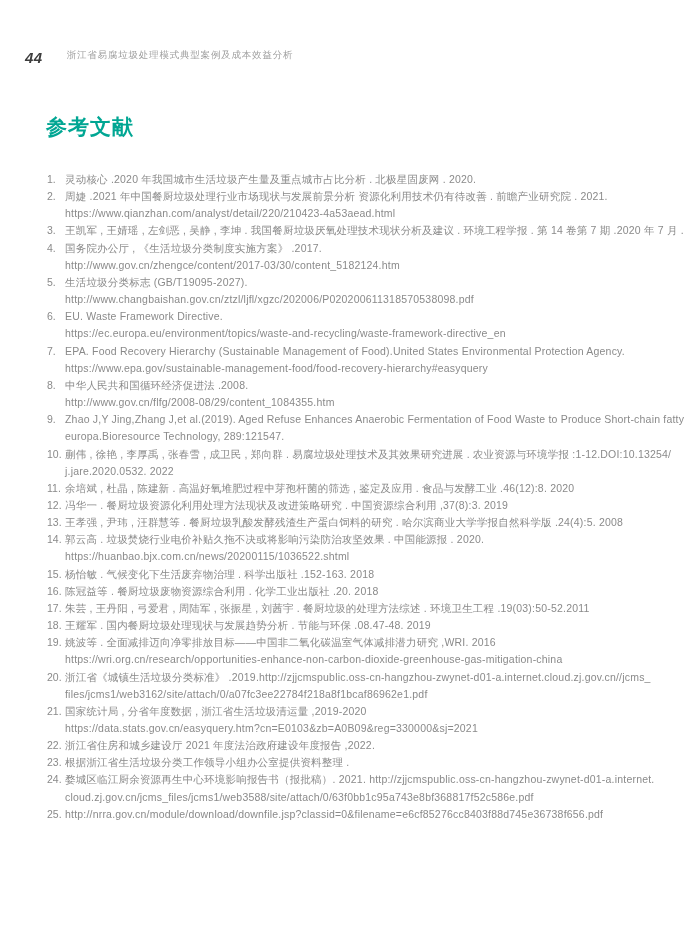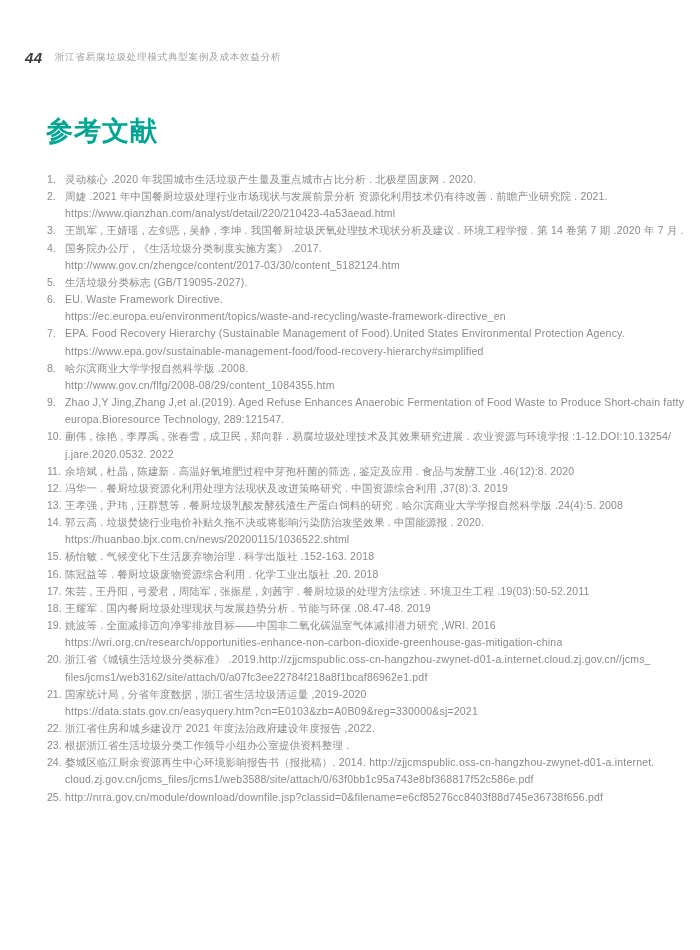--- a/index.html
+++ b/index.html
@@ -13,40 +13,40 @@
     position: relative;
     overflow: hidden;
     font-family: "Liberation Sans", "DejaVu Sans", sans-serif;
   }
   .page-header {
     position: absolute;
     top: 49px;
     left: 25px;
     right: 45px;
     display: flex;
-    align-items: center;
+    align-items: flex-start;
   }
   .page-number {
     font-size: 15px;
     font-weight: bold;
     font-style: italic;
     color: #3d3d3d;
     letter-spacing: 0.5px;
   }
   .doc-title {
     font-size: 9.5px;
     color: #9e9e9e;
-    margin-left: 12px;
+    margin-left: 24px;
     letter-spacing: 0.8px;
   }
   .section-title {
     position: absolute;
     top: 113px;
     left: 46px;
-    font-size: 27px;
+    font-size: 21px;
     font-weight: bold;
     color: #00a693;
     letter-spacing: 1px;
   }
   .reference-list {
     position: absolute;
     top: 171px;
     left: 47px;
     right: 42px;
   }
@@ -108,40 +108,41 @@
       <div class="ref-num">4.</div>
       <div class="ref-body">
         <div class="ref-line">国务院办公厅 , 《生活垃圾分类制度实施方案》 .2017.</div>
         <div class="ref-line">http://www.gov.cn/zhengce/content/2017-03/30/content_5182124.htm</div>
       </div>
     </div>
     <div class="ref-item">
       <div class="ref-num">5.</div>
       <div class="ref-body">
         <div class="ref-line">生活垃圾分类标志 (GB/T19095-2027).</div>
+        <div class="ref-line">http://www.changbaishan.gov.cn/ztzl/ljfl/xgzc/202006/P020200611318570538098.pdf</div>
       </div>
     </div>
     <div class="ref-item">
       <div class="ref-num">6.</div>
       <div class="ref-body">
         <div class="ref-line">EU. Waste Framework Directive.</div>
         <div class="ref-line">https://ec.europa.eu/environment/topics/waste-and-recycling/waste-framework-directive_en</div>
       </div>
     </div>
     <div class="ref-item">
       <div class="ref-num">7.</div>
       <div class="ref-body">
         <div class="ref-line">EPA. Food Recovery Hierarchy (Sustainable Management of Food).United States Environmental Protection Agency.</div>
-        <div class="ref-line">https://www.epa.gov/sustainable-management-food/food-recovery-hierarchy#simplified</div>
+        <div class="ref-line">https://www.epa.gov/sustainable-management-food/food-recovery-hierarchy#easyquery</div>
       </div>
     </div>
     <div class="ref-item">
       <div class="ref-num">8.</div>
       <div class="ref-body">
-        <div class="ref-line">哈尔滨商业大学学报自然科学版 .2008.</div>
+        <div class="ref-line">中华人民共和国循环经济促进法 .2008.</div>
         <div class="ref-line">http://www.gov.cn/flfg/2008-08/29/content_1084355.htm</div>
       </div>
     </div>
     <div class="ref-item">
       <div class="ref-num">9.</div>
       <div class="ref-body">
         <div class="ref-line">Zhao J,Y Jing,Zhang J,et al.(2019). Aged Refuse Enhances Anaerobic Fermentation of Food Waste to Produce Short-chain fatty</div>
         <div class="ref-line">europa.Bioresource Technology, 289:121547.</div>
       </div>
     </div>
@@ -230,21 +231,21 @@
     </div>
     <div class="ref-item">
       <div class="ref-num">23.</div>
       <div class="ref-body">
         <div class="ref-line">根据浙江省生活垃圾分类工作领导小组办公室提供资料整理 .</div>
       </div>
     </div>
     <div class="ref-item">
       <div class="ref-num">24.</div>
       <div class="ref-body">
-        <div class="ref-line">婺城区临江厨余资源再生中心环境影响报告书（报批稿）. 2014. http://zjjcmspublic.oss-cn-hangzhou-zwynet-d01-a.internet.</div>
+        <div class="ref-line">婺城区临江厨余资源再生中心环境影响报告书（报批稿）. 2021. http://zjjcmspublic.oss-cn-hangzhou-zwynet-d01-a.internet.</div>
         <div class="ref-line">cloud.zj.gov.cn/jcms_files/jcms1/web3588/site/attach/0/63f0bb1c95a743e8bf368817f52c586e.pdf</div>
       </div>
     </div>
     <div class="ref-item">
       <div class="ref-num">25.</div>
       <div class="ref-body">
         <div class="ref-line">http://nrra.gov.cn/module/download/downfile.jsp?classid=0&amp;filename=e6cf85276cc8403f88d745e36738f656.pdf</div>
       </div>
     </div>
   </div>

